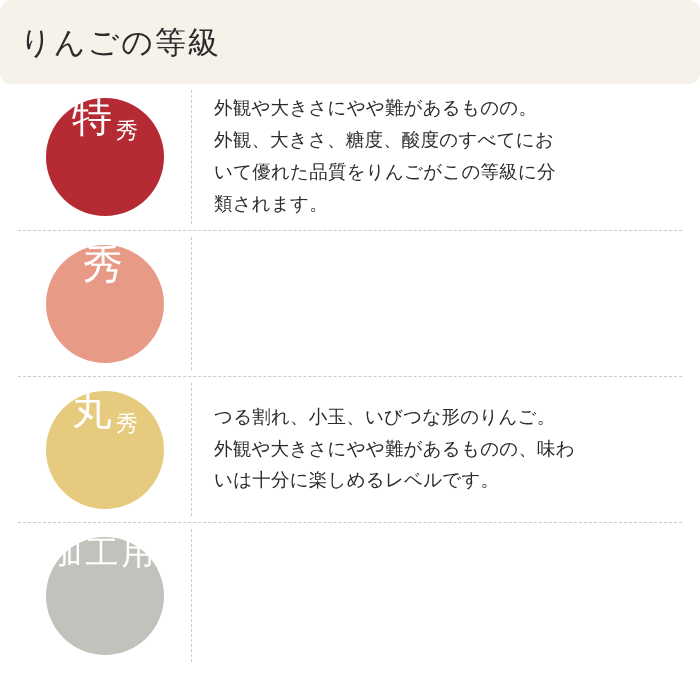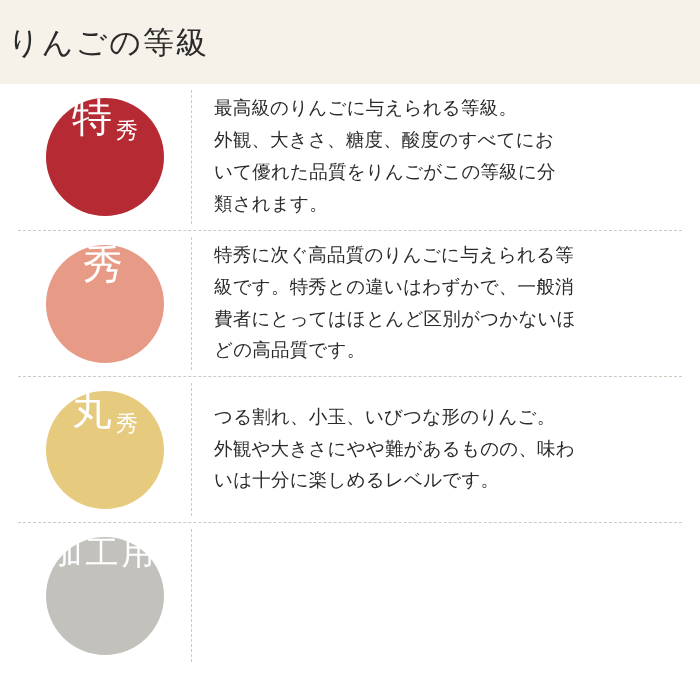--- a/index.html
+++ b/index.html
@@ -21,21 +21,22 @@
     background: #ffffff;
   }
   
   .header {
     position: relative;
     height: 84px;
     background: #f6f2ea;
     box-sizing: border-box;
     display: flex;
     align-items: center;
-    padding-left: 8px;
+    padding-left: 20px;
+    border-radius: 11px;
   }
   .header-title {
     font-size: 31px;
     letter-spacing: 2px;
     color: #2b2b2b;
     font-family: "Liberation Serif", "DejaVu Serif", serif;
     font-weight: 400;
     line-height: 1;
   }
   
@@ -133,41 +134,35 @@
     <div class="row">
       <div class="badge-cell">
         <div class="badge" style="background:#b52a33">
           <div class="badge-inner">
             <span class="badge-main">特</span>
             <span class="badge-sub">秀</span>
           </div>
         </div>
       </div>
       <div class="desc-cell">
-        <div class="desc-text">最高級のりんごに与えられる等級。
+        <div class="desc-text">外観や大きさにやや難があるものの。
 外観、大きさ、糖度、酸度のすべてにお
 いて優れた品質をりんごがこの等級に分
 類されます。</div>
       </div>
     </div>
 
     <div class="row">
       <div class="badge-cell">
         <div class="badge" style="background:#e79b87">
           <div class="badge-inner">
             <span class="badge-main">秀</span>
             <span class="badge-sub"></span>
           </div>
         </div>
-      </div>
-      <div class="desc-cell">
-        <div class="desc-text">特秀に次ぐ高品質のりんごに与えられる等
-級です。特秀との違いはわずかで、一般消
-費者にとってはほとんど区別がつかないほ
-どの高品質です。</div>
       </div>
     </div>
 
     <div class="row">
       <div class="badge-cell">
         <div class="badge" style="background:#e6ca7d">
           <div class="badge-inner">
             <span class="badge-main">丸</span>
             <span class="badge-sub">秀</span>
           </div>

